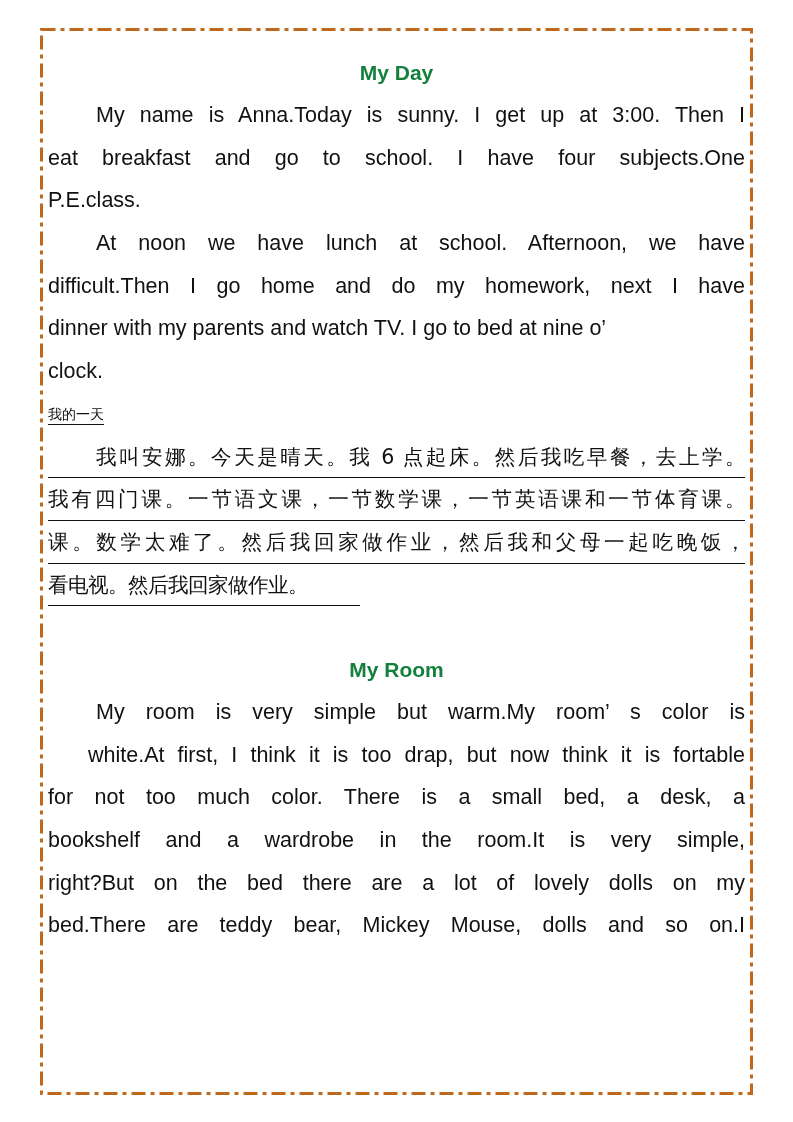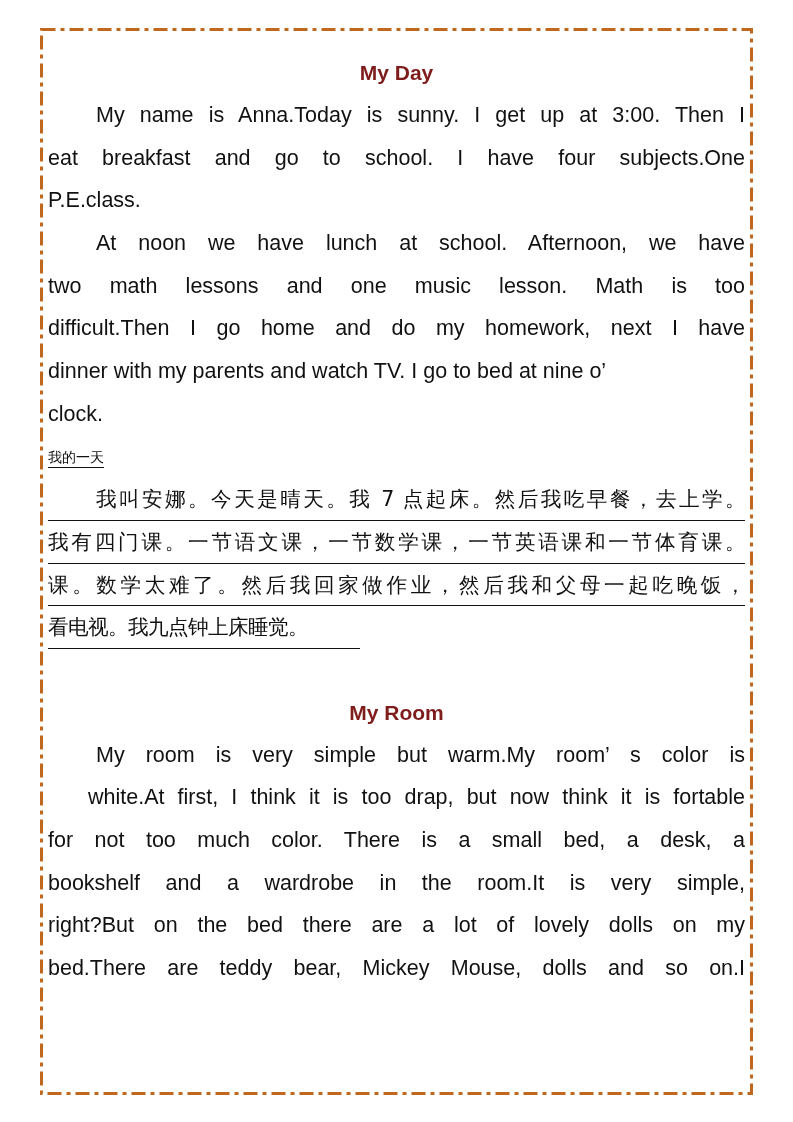--- a/index.html
+++ b/index.html
@@ -1,20 +1,20 @@
 <!DOCTYPE html>
 <html><head>
   <meta charset="utf-8">
   <style>
     html, body { margin: 0; padding: 0; background: #ffffff; }
     body { width: 793px; height: 1122px; position: relative; overflow: hidden;
            font-family: "DejaVu Sans", "Liberation Sans", sans-serif; color: #111; }
     .frame-svg { position: absolute; left: 0; top: 0; width: 793px; height: 1122px; pointer-events: none; }
     .content { position: absolute; left: 48px; top: 52px; width: 697px; }
-    .title { text-align: center; color: #7f1d1d; font-weight: bold; font-size: 21px;
+    .title { text-align: center; color: #15803d; font-weight: bold; font-size: 21px;
              font-family: "Liberation Sans", sans-serif; line-height: 42px; height: 42px; }
     .para { font-family: "Liberation Sans", sans-serif; font-size: 21.5px; line-height: 42.7px;
             text-align: justify; text-align-last: left; margin: 0; }
     .para .indent { display: inline-block; width: 48px; }
     .line { display: block; white-space: nowrap; text-align: justify; text-align-last: justify; height: 42.7px; }
     .line.last { text-align-last: left; }
     .cn-title { text-align: left; font-size: 14px; line-height: 42.7px; height: 42.7px; }
     .cn-title span { text-decoration: underline; text-underline-offset: 5px; }
     .cn-line { display: block; white-space: nowrap; font-size: 20.6px; line-height: 42.7px; height: 42.7px;
                text-align: justify; text-align-last: justify; border-bottom: 1px solid #111; box-sizing: border-box;
@@ -35,38 +35,37 @@
   <div class="title">My Day</div>
 
   <div class="para">
     <span class="line" style="white-space: normal; overflow: hidden;"><span class="indent"></span><span>My name is Anna.Today is sunny. I get up at 3:00. Then I</span></span>
     <span class="line" style="white-space: normal; overflow: hidden;">eat breakfast and go to school. I have four subjects.One</span>
     <span class="line last">P.E.class.</span>
   </div>
 
   <div class="para">
     <span class="line" style="white-space: normal; overflow: hidden;"><span class="indent"></span><span>At noon we have lunch at school. Afternoon, we have</span></span>
-    <span class="line" style="white-space: normal; overflow: hidden;">two math lessons and one music lesson. Math is too</span>
     <span class="line" style="white-space: normal; overflow: hidden;">difficult.Then I go home and do my homework, next I have</span>
     <span class="line last">dinner with my parents and watch TV. I go to bed at nine o’</span>
     <span class="line last">clock.</span>
   </div>
 
   <div class="cn-title">
     <span>我的一天</span>
   </div>
 
   <div>
-    <span class="cn-line first" style="white-space: normal; overflow: hidden;">我叫安娜。今天是晴天。我 7 点起床。然后我吃早餐，去上学。</span>
+    <span class="cn-line first" style="white-space: normal; overflow: hidden;">我叫安娜。今天是晴天。我 6 点起床。然后我吃早餐，去上学。</span>
     <span class="cn-line" style="white-space: normal; overflow: hidden;">我有四门课。一节语文课，一节数学课，一节英语课和一节体育课。</span>
   </div>
 
   <div>
     <span class="cn-line" style="white-space: normal; overflow: hidden;">课。数学太难了。然后我回家做作业，然后我和父母一起吃晚饭，</span>
-    <span class="cn-line last" style="width:312px">看电视。我九点钟上床睡觉。</span>
+    <span class="cn-line last" style="width:312px">看电视。然后我回家做作业。</span>
   </div>
 
   <div class="spacer"></div>
 
   <div class="title">My Room</div>
 
   <div class="para">
     <span class="line" style="white-space: normal; overflow: hidden;"><span class="indent"></span><span>My room is very simple but warm.My room’ s color is</span></span>
     <span class="line" style="white-space: normal; overflow: hidden; margin-left: 40px;">white.At first, I think it is too drap, but now think it is fortable</span>
     <span class="line" style="white-space: normal; overflow: hidden;">for not too much color. There is a small bed, a desk, a</span>

